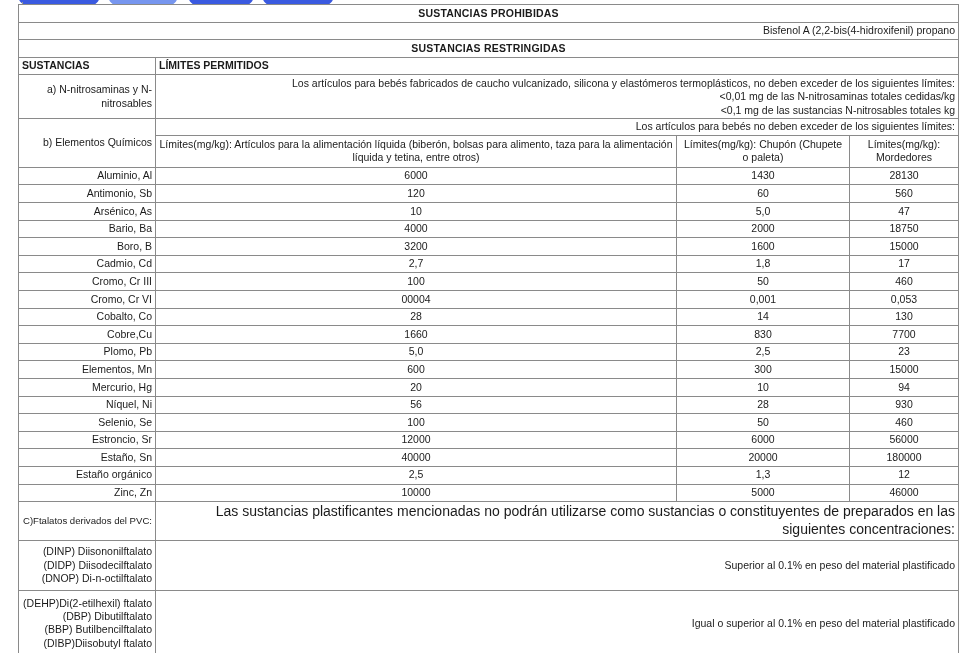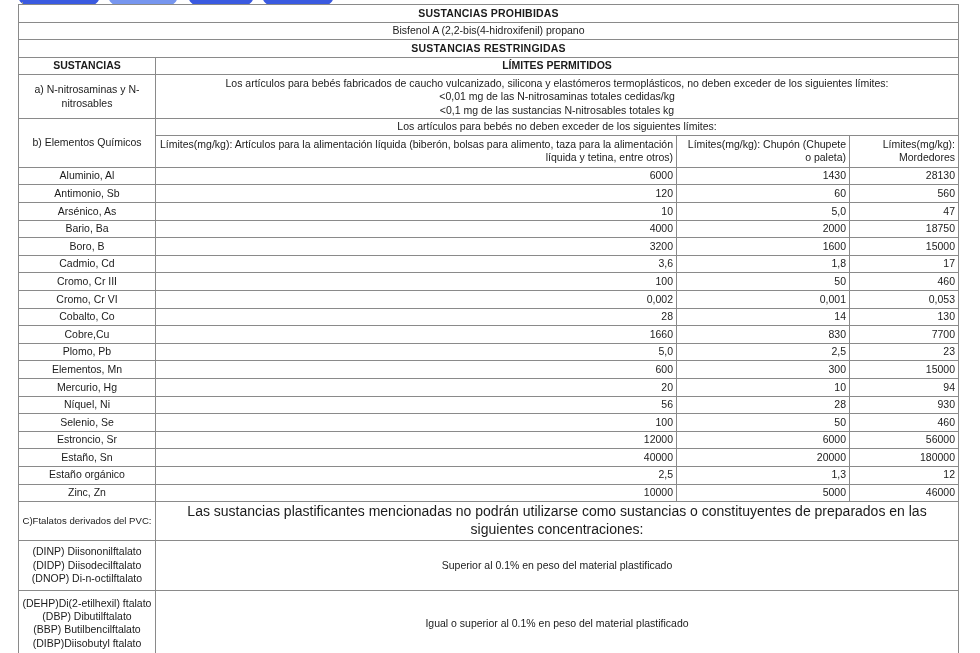--- a/index.html
+++ b/index.html
@@ -31,23 +31,23 @@
     color:#1b1b1b;
   }
   table.t td {
     border: 1px solid #8a8a8a;
     padding: 1px 3px;
     vertical-align: middle;
     line-height: 1.28;
     background:#fff;
   }
   .band { text-align:center; font-weight:bold; font-size:10.5px; letter-spacing:.2px; }
-  .c    { text-align:right; }
-  .l    { text-align:center; }
-  .hdrsub { text-align:center; font-weight:bold; }
+  .c    { text-align:center; }
+  .l    { text-align:right; }
+  .hdrsub { text-align:left; font-weight:bold; }
   .multi { white-space: pre-line; }
   .rowh { height:17.6px; }
   .nowrap { white-space:nowrap;margin-top:16px; }
 
   
   #caret {
     position:absolute; left:22px; top:2px; width:1px; height:30px;
     background:#9a9a9a;
   }
   
@@ -144,33 +144,33 @@
             <td class="c rowh">18750</td>
           </tr>
           <tr>
             <td class="l rowh">Boro, B</td>
             <td class="c rowh">3200</td>
             <td class="c rowh">1600</td>
             <td class="c rowh">15000</td>
           </tr>
           <tr>
             <td class="l rowh">Cadmio, Cd</td>
-            <td class="c rowh">3,6</td>
+            <td class="c rowh">2,7</td>
             <td class="c rowh">1,8</td>
             <td class="c rowh">17</td>
           </tr>
           <tr>
             <td class="l rowh">Cromo, Cr III</td>
             <td class="c rowh">100</td>
             <td class="c rowh">50</td>
             <td class="c rowh">460</td>
           </tr>
           <tr>
             <td class="l rowh">Cromo, Cr VI</td>
-            <td class="c rowh">0,002</td>
+            <td class="c rowh">00004</td>
             <td class="c rowh">0,001</td>
             <td class="c rowh">0,053</td>
           </tr>
           <tr>
             <td class="l rowh">Cobalto, Co</td>
             <td class="c rowh">28</td>
             <td class="c rowh">14</td>
             <td class="c rowh">130</td>
           </tr>
           <tr>

